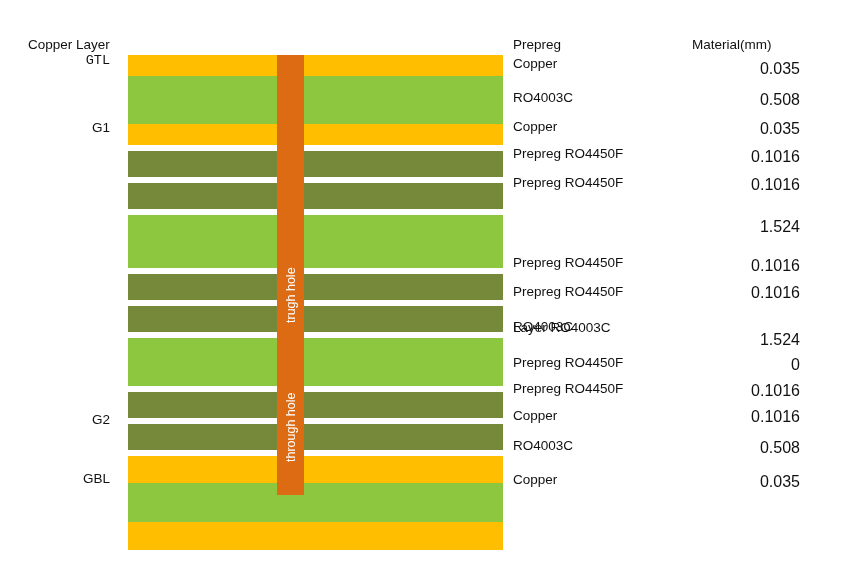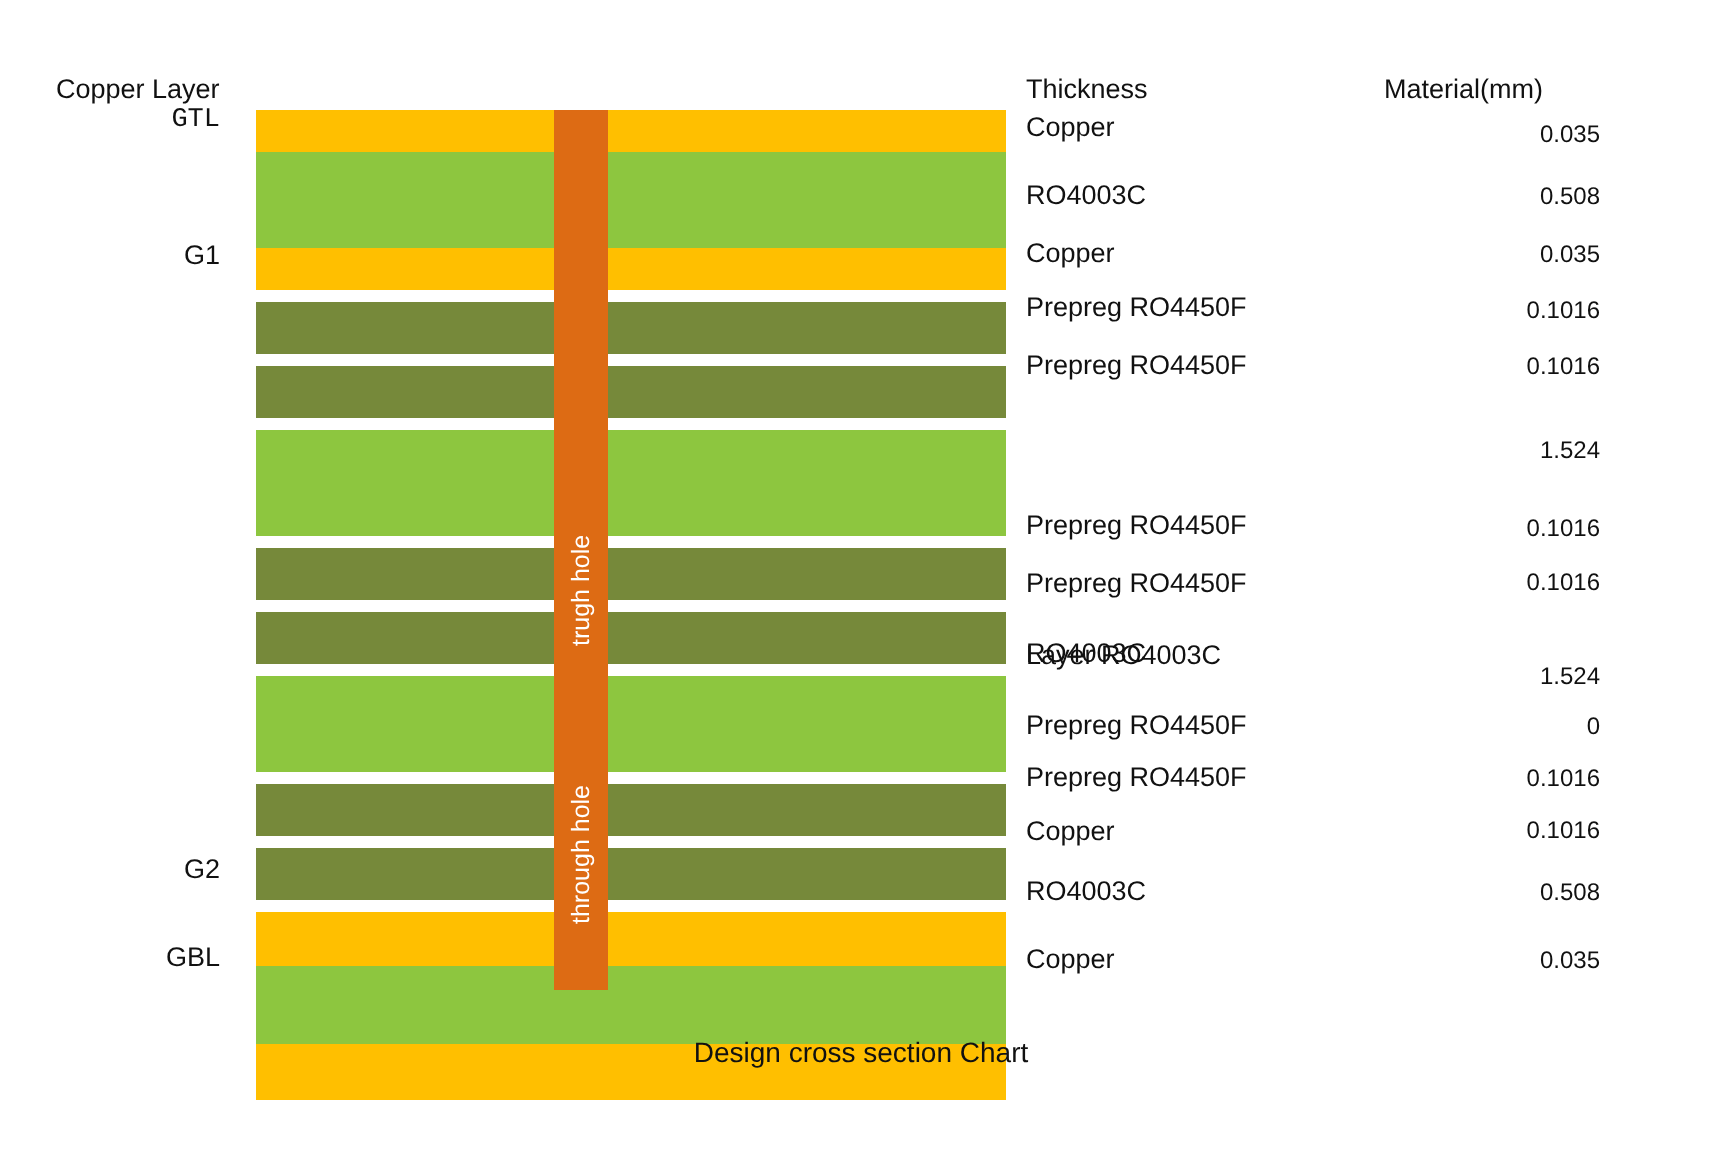--- a/index.html
+++ b/index.html
@@ -85,21 +85,21 @@
     left: 513px;
     font-size: 13.5px;
     color: #111111;
     white-space: nowrap;
     text-align: center;
   }
 
   
   .thickness-value {
     position: absolute;
-    font-size: 12px;
+    font-size: 16px;
     color: #111111;
     white-space: nowrap;
     text-align: right;
     width: 120px;
   }
 
   
   #caption {
     position: absolute;
     left: 0;
@@ -110,21 +110,21 @@
     line-height: 22px;
     color: #111111;
   }
   #caption div { white-space: nowrap; }
 </style>
 </head>
 <body>
 
 <div id="hdr-copper-layer" class="col-header">Copper Layer</div>
 
-<div id="hdr-material" class="col-header">Thickness</div>
+<div id="hdr-material" class="col-header">Prepreg</div>
 
 <div id="hdr-thickness" class="col-header">Material(mm)</div>
 
 <div id="stack">
     <div class="band" style="top: 0px; height: 21px; background: rgb(255, 191, 0);"></div>
     <div class="band" style="top: 21px; height: 48px; background: rgb(141, 198, 63);"></div>
     <div class="band" style="top: 69px; height: 21px; background: rgb(255, 191, 0);"></div>
     <div class="band" style="top: 96px; height: 26px; background: rgb(118, 137, 58);"></div>
     <div class="band" style="top: 128px; height: 26px; background: rgb(118, 137, 58);"></div>
     <div class="band" style="top: 160px; height: 53px; background: rgb(141, 198, 63);"></div>
@@ -139,21 +139,21 @@
   </div>
 
 <div id="via-barrel">
   <div id="via-label-top" class="via-label">trugh hole</div>
   <div id="via-label-bottom" class="via-label">through hole</div>
 </div>
 
 <div id="layer-names">
     <div class="layer-name" style="top: 53px; font-family: Liberation Mono, monospace;">GTL</div>
     <div class="layer-name" style="top: 120px;">G1</div>
-    <div class="layer-name" style="top: 412px; margin-top: 15px;">G2</div>
+    <div class="layer-name" style="top: 412px;">G2</div>
     <div class="layer-name" style="top: 471px; padding-left: 16px;">GBL</div>
   </div>
 
 <div id="material-labels">
     <div class="material-label" style="top: 56px;">Copper</div>
     <div class="material-label" style="top: 90px;">RO4003C</div>
     <div class="material-label" style="top: 119px;">Copper</div>
     <div class="material-label" style="top: 146px;">Prepreg RO4450F</div>
     <div class="material-label" style="top: 175px;">Prepreg RO4450F</div>
     <div class="material-label" style="top: 319px;">RO4003C</div>
@@ -178,14 +178,13 @@
     <div class="thickness-value" style="top: 284px; left: 680px;">0.1016</div>
     <div class="thickness-value" style="top: 331px; left: 680px;">1.524</div>
     <div class="thickness-value" style="top: 356px; left: 680px;">0</div>
     <div class="thickness-value" style="top: 382px; left: 680px;">0.1016</div>
     <div class="thickness-value" style="top: 408px; left: 680px;">0.1016</div>
     <div class="thickness-value" style="top: 439px; left: 680px;">0.508</div>
     <div class="thickness-value" style="top: 473px; left: 680px;">0.035</div>
   </div>
 
 <div id="caption">
-  <div>Design cross section Chart</div>
 </div>
 
 </body></html>

